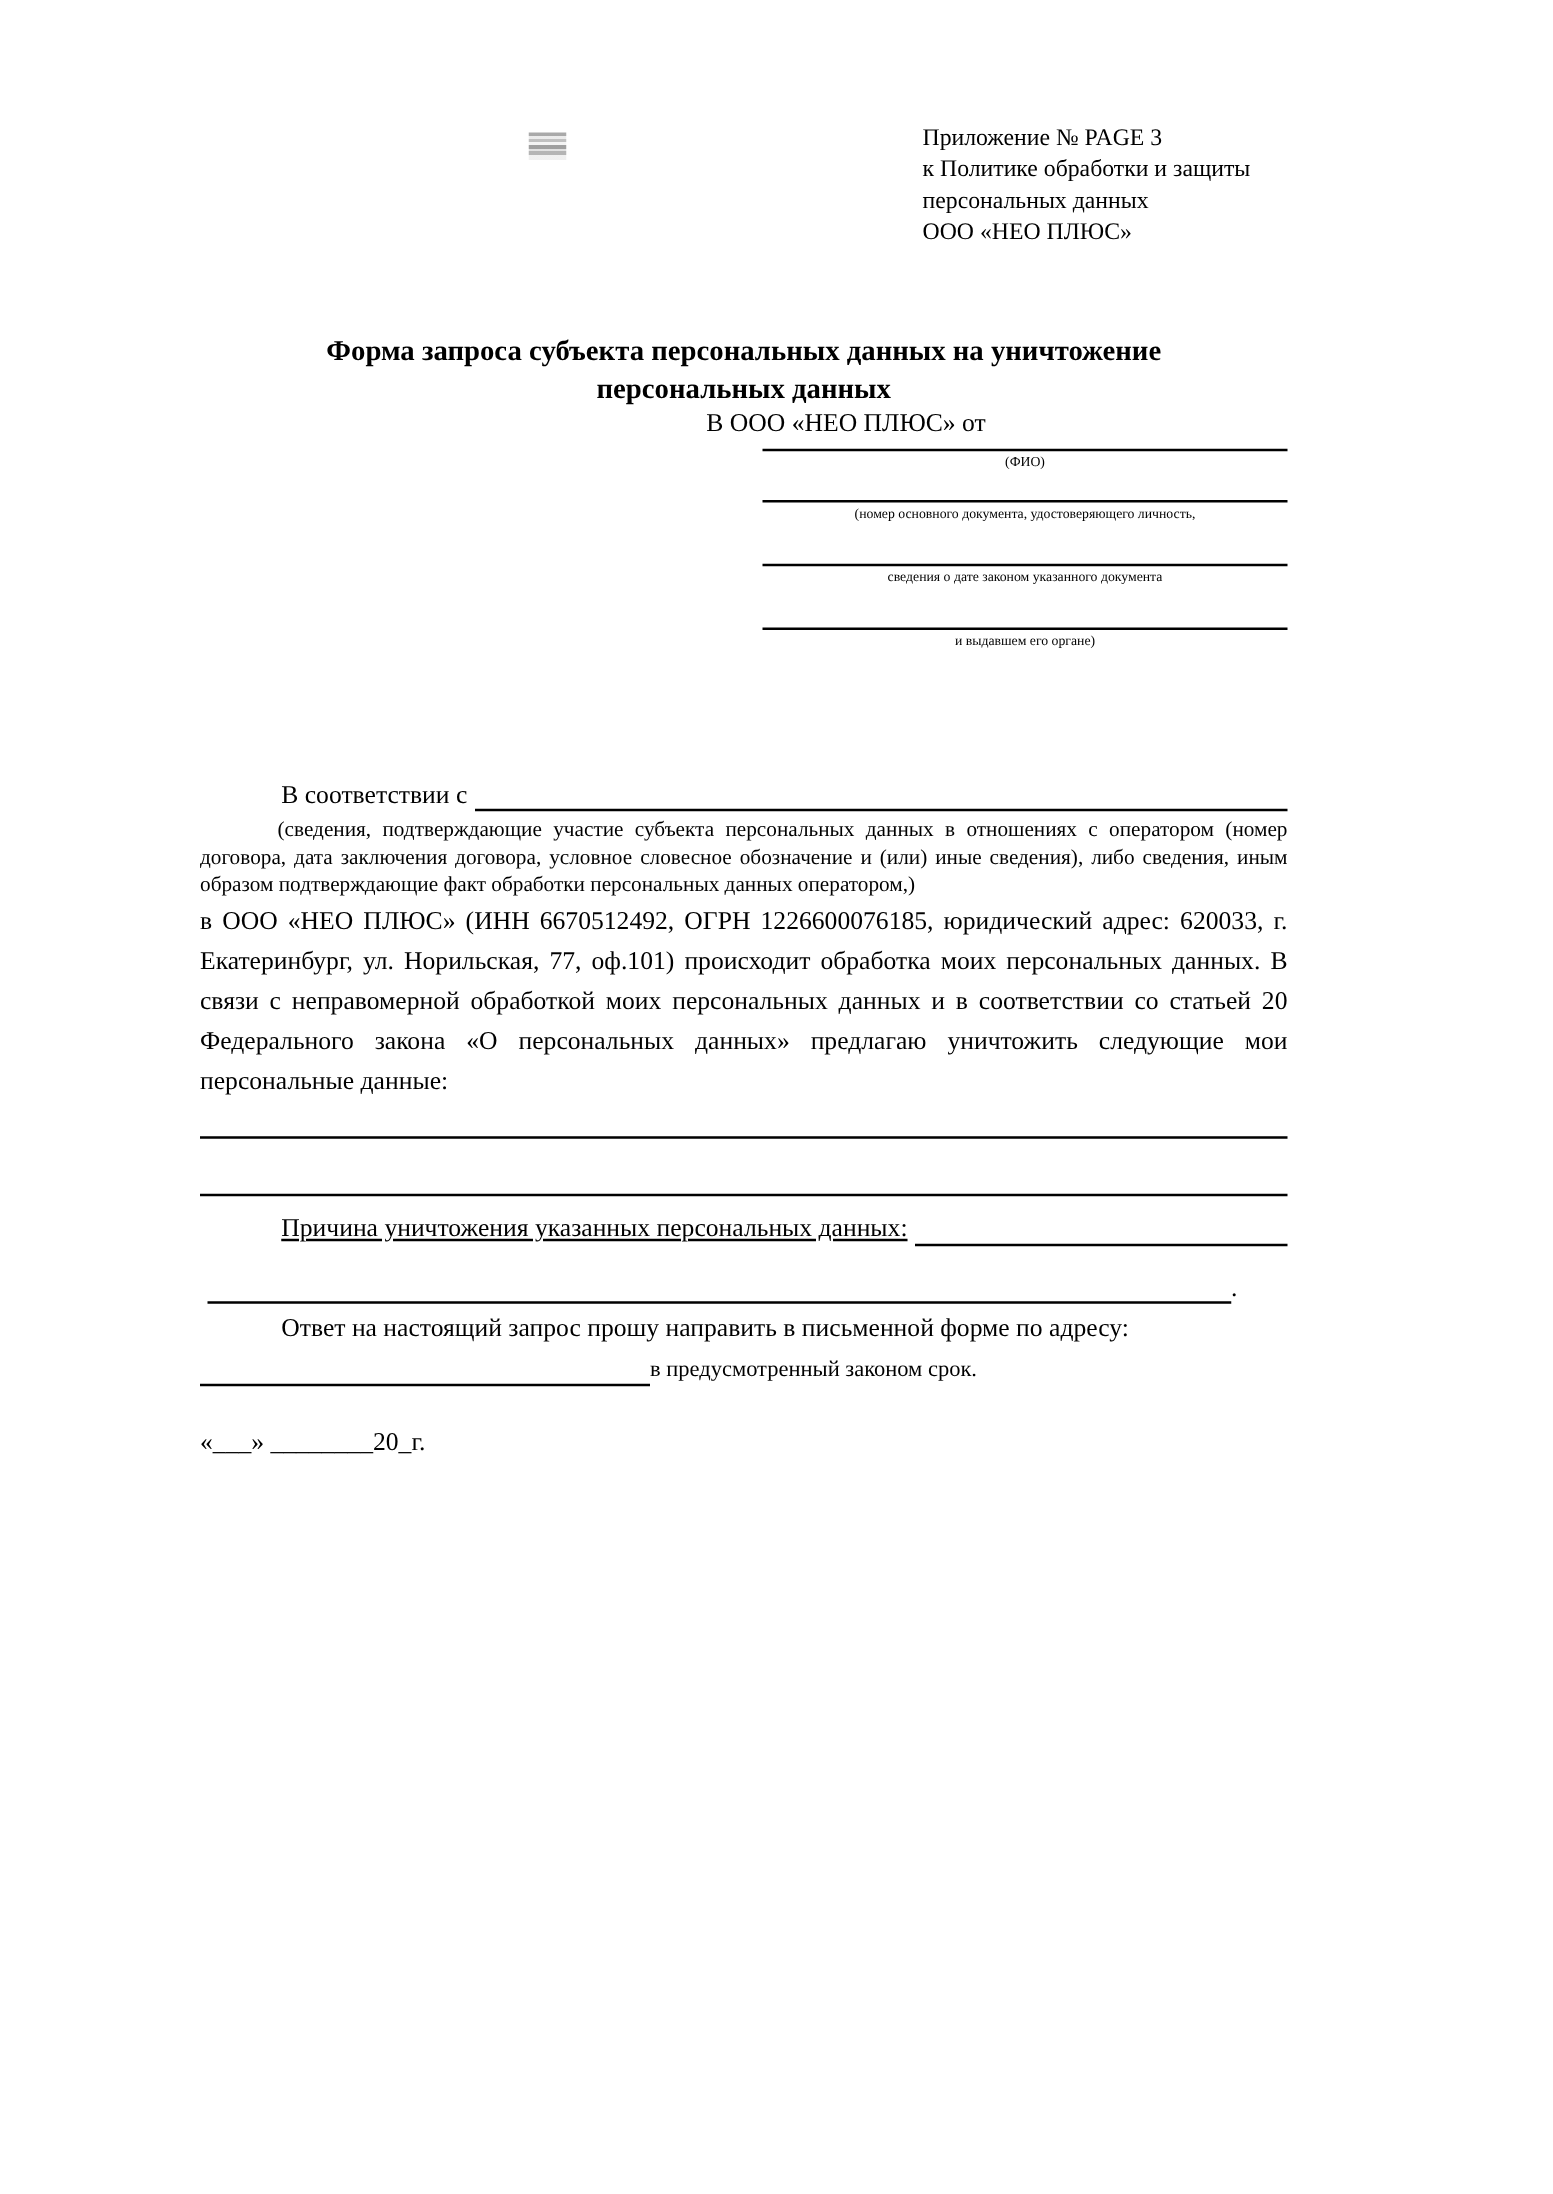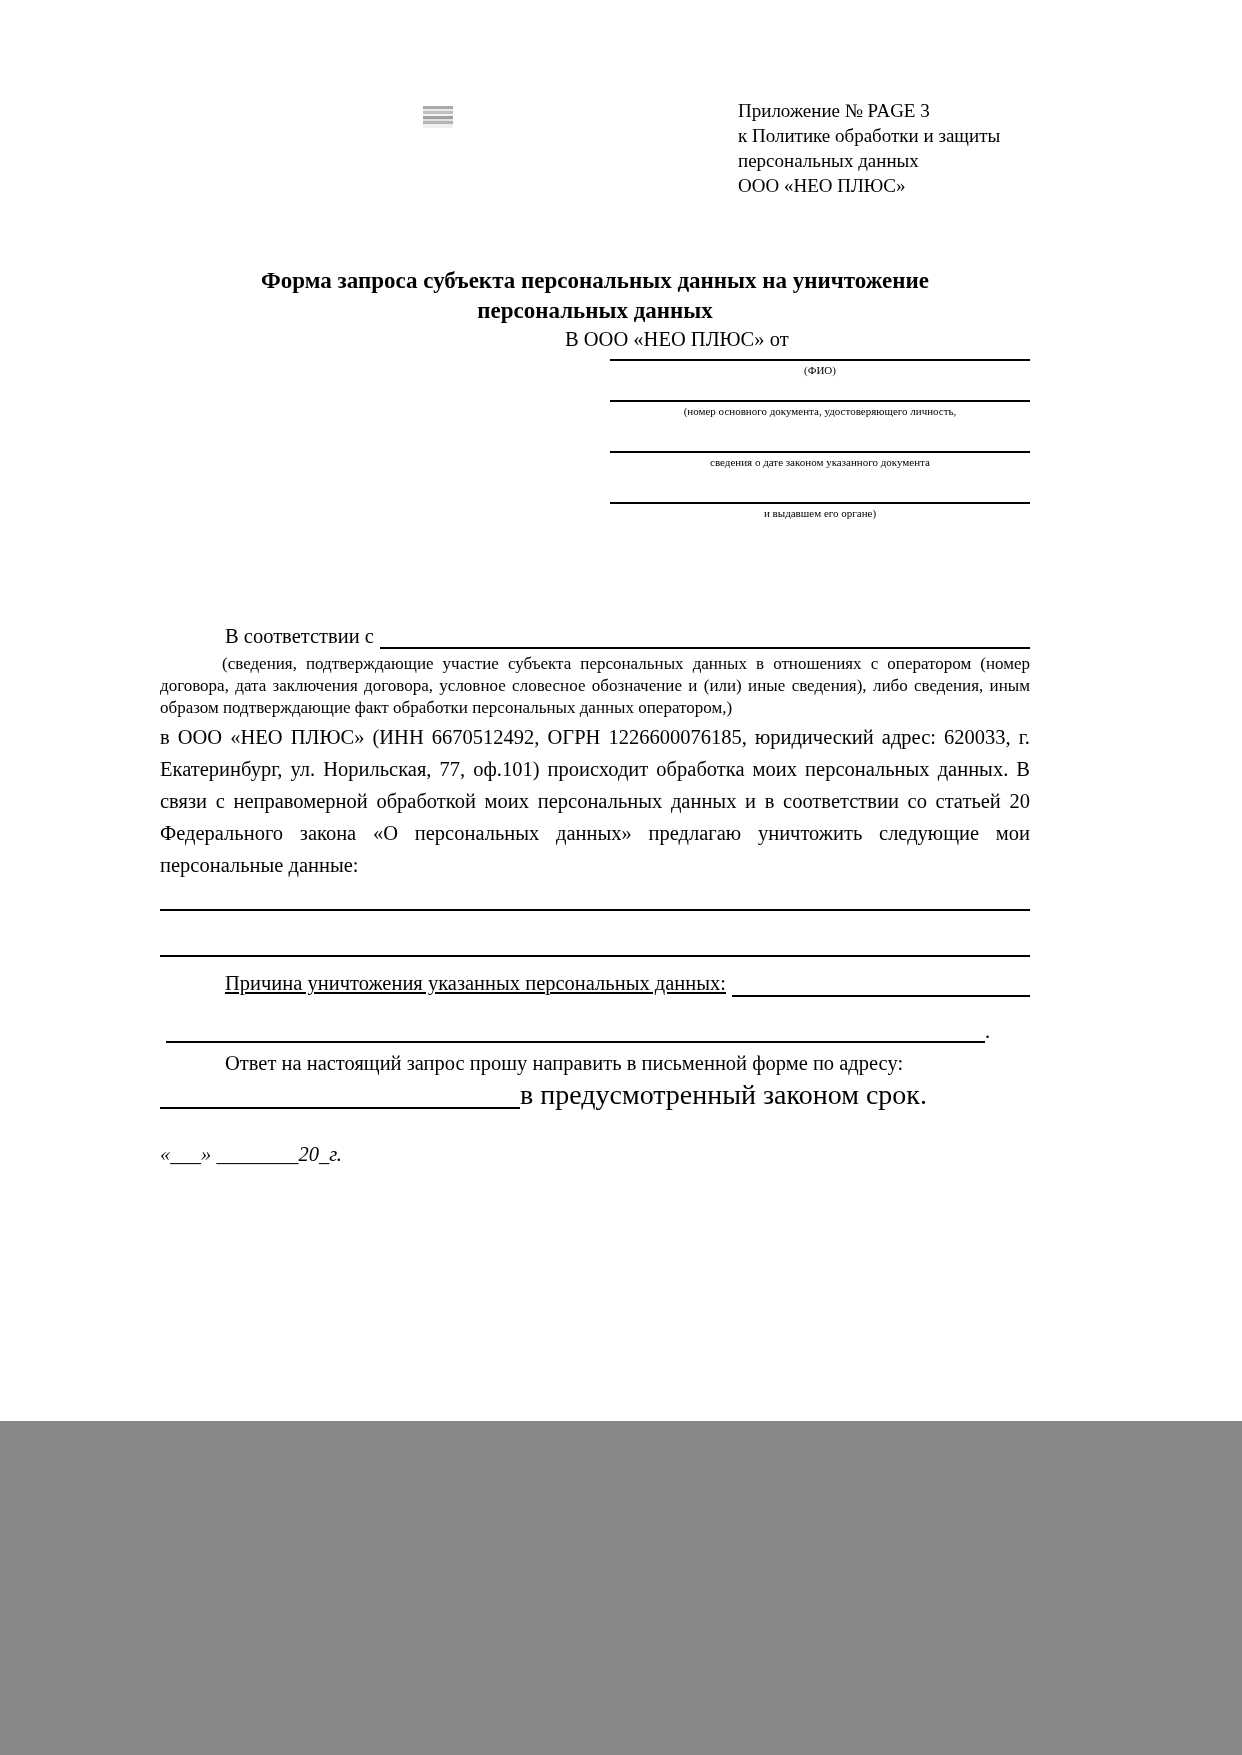--- a/index.html
+++ b/index.html
@@ -1,18 +1,18 @@
 <!DOCTYPE html>
 <html><head>
 <meta charset="utf-8">
 <style>
   html,body { margin:0; padding:0; background:#888; }
   .page {
     position:relative;
-    width:1242px; height:1421px;
+    width:1242px; height:1755px;
     background:#ffffff;
     color:#000;
     font-family:"Liberation Serif", serif;
     overflow:hidden;
     margin:0 auto;
   }
   .content { position:absolute; left:160px; top:0; width:870px; }
 
   
   .header-note {
@@ -82,27 +82,27 @@
     font-size:20.5px; line-height:24px;
   }
 
   .response-label {
     margin-top:6px; padding-left:65px;
     font-size:20.5px; line-height:28px;
   }
   .response-row {
     display:flex; align-items:flex-end;
     margin-top:4px;
-    font-size:28px; line-height:28px;
+    font-size:18px; line-height:28px;
   }
   .blank.addr { width:360px; flex:0 0 auto; }
 
   .footer-row {
     display:flex; justify-content:space-between; align-items:flex-end;
-    margin-top:32px; font-size:20.5px; line-height:26px;font-style:italic;
+    margin-top:32px; font-size:20.5px; line-height:26px;
   }
   .sig-group { display:flex; align-items:flex-end; margin-right:30px; }
   .blank.sig { width:280px; flex:0 0 auto; }
 </style>
 </head>
 <body>
 
 <div class="page">
   <div class="artifact"></div>
 

